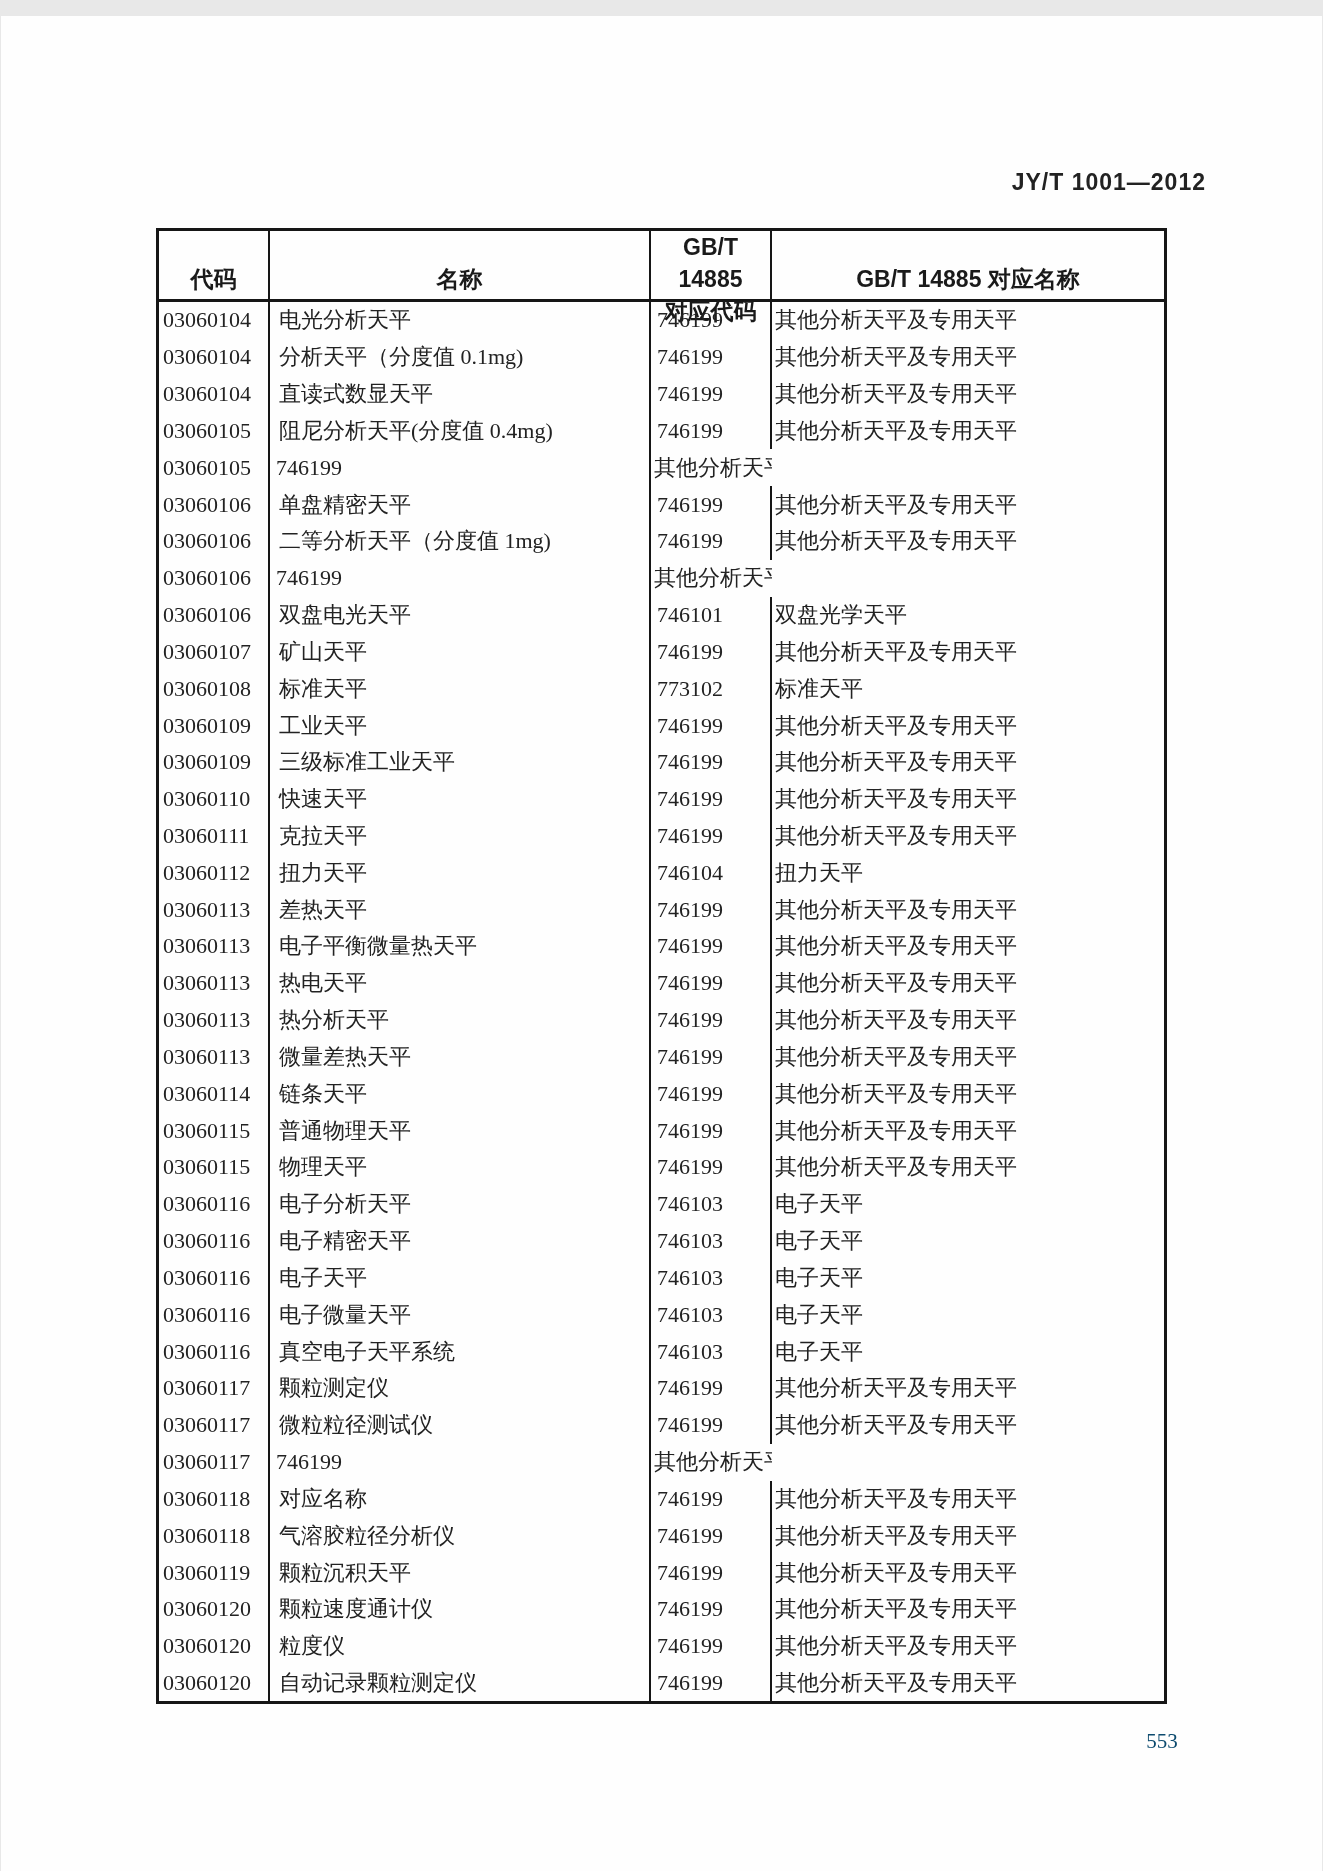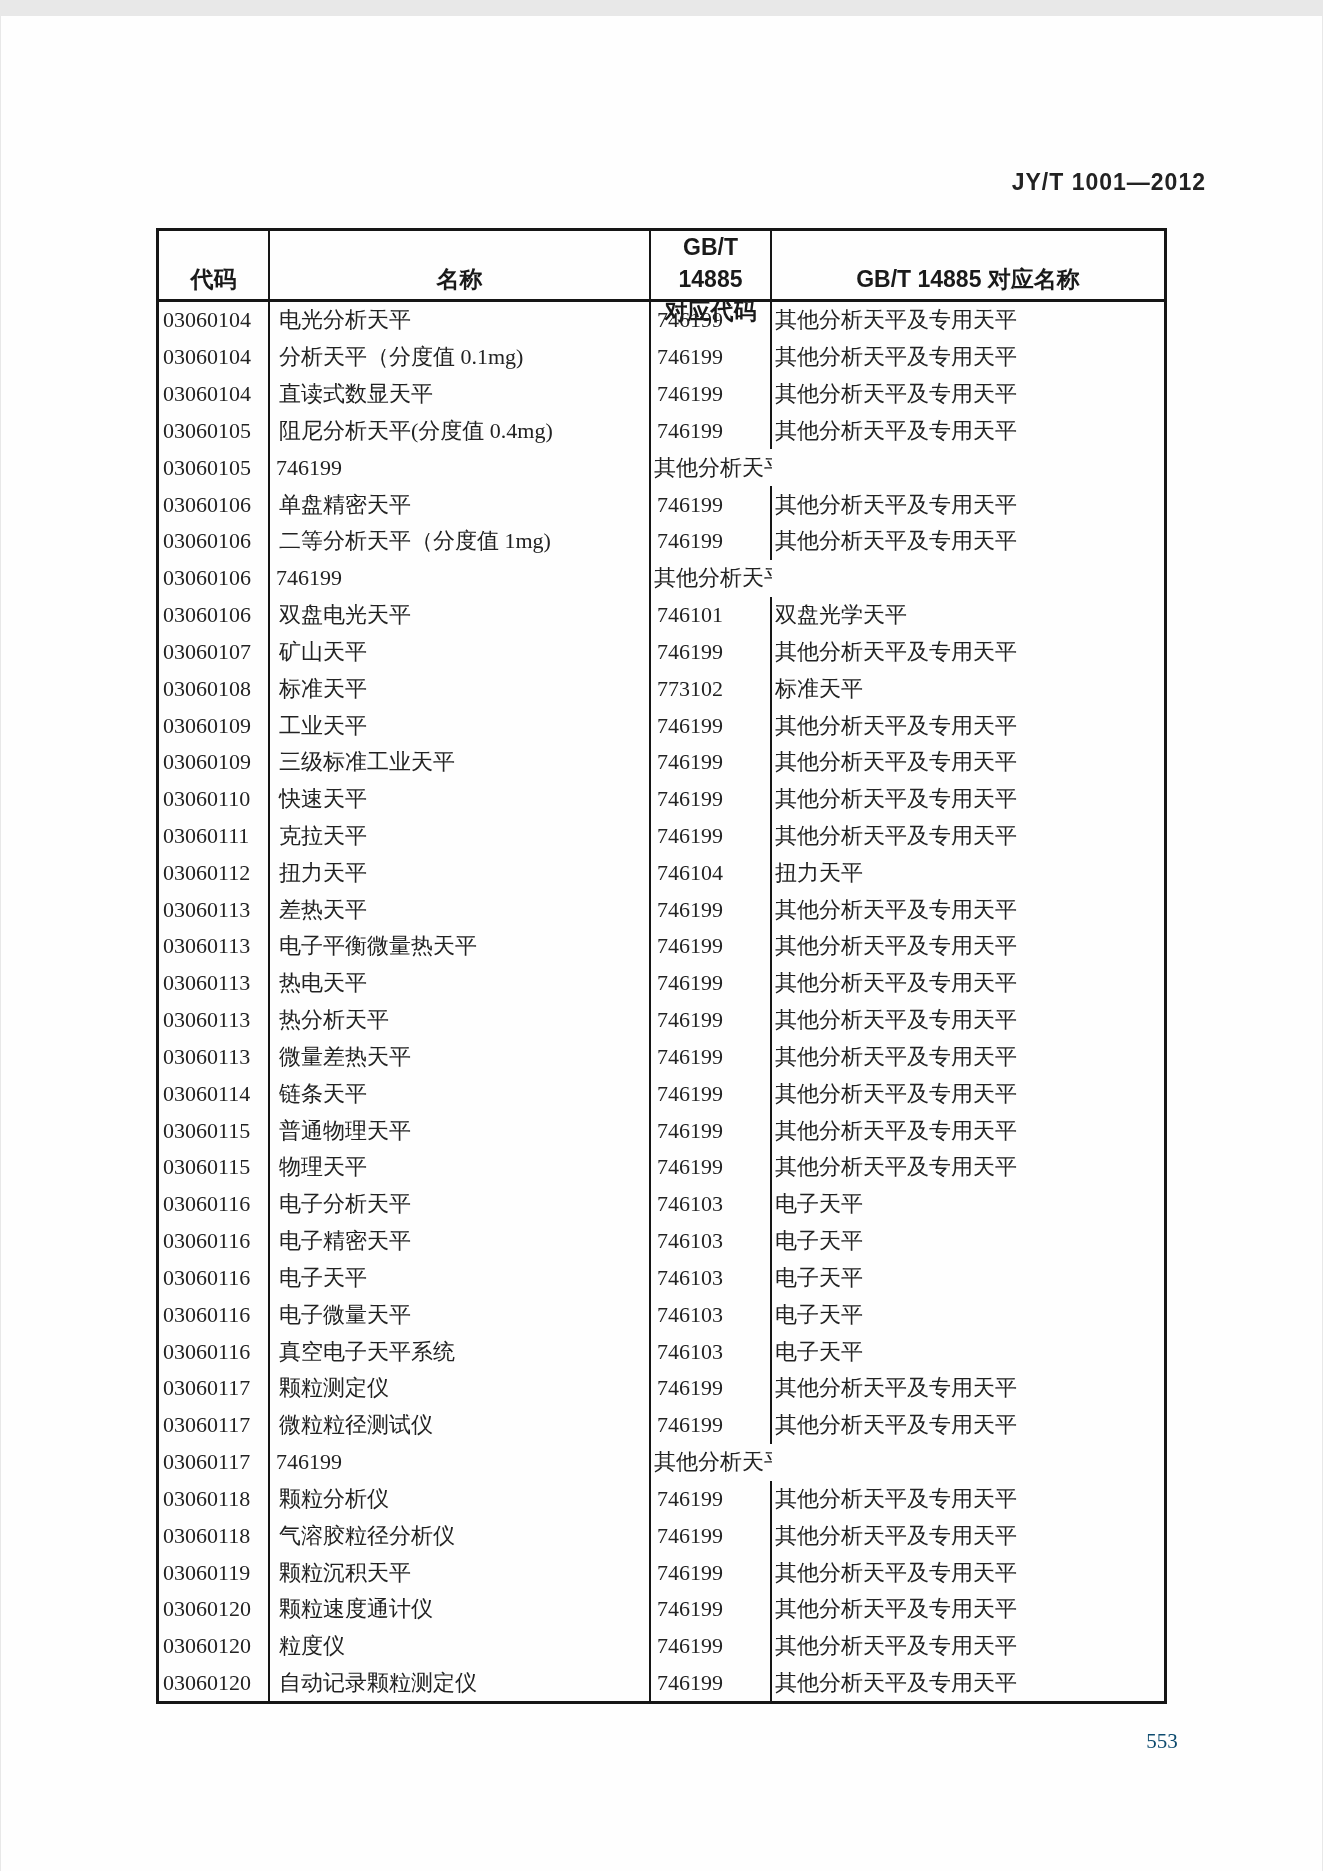--- a/index.html
+++ b/index.html
@@ -291,21 +291,21 @@
           <div class="td td-gbt-code v">746199</div>
           <div class="td td-gbt-name">其他分析天平及专用天平</div>
         </div>
         <div class="tr">
           <div class="td td-code v">03060117</div>
           <div class="td td-gbt-code v">746199</div>
           <div class="td td-gbt-name">其他分析天平及专用天平</div>
         </div>
         <div class="tr">
           <div class="td td-code v">03060118</div>
-          <div class="td td-name v">颗粒分析仪</div>
+          <div class="td td-name v">对应名称</div>
           <div class="td td-gbt-code v">746199</div>
           <div class="td td-gbt-name">其他分析天平及专用天平</div>
         </div>
         <div class="tr">
           <div class="td td-code v">03060118</div>
           <div class="td td-name v">气溶胶粒径分析仪</div>
           <div class="td td-gbt-code v">746199</div>
           <div class="td td-gbt-name">其他分析天平及专用天平</div>
         </div>
         <div class="tr">

